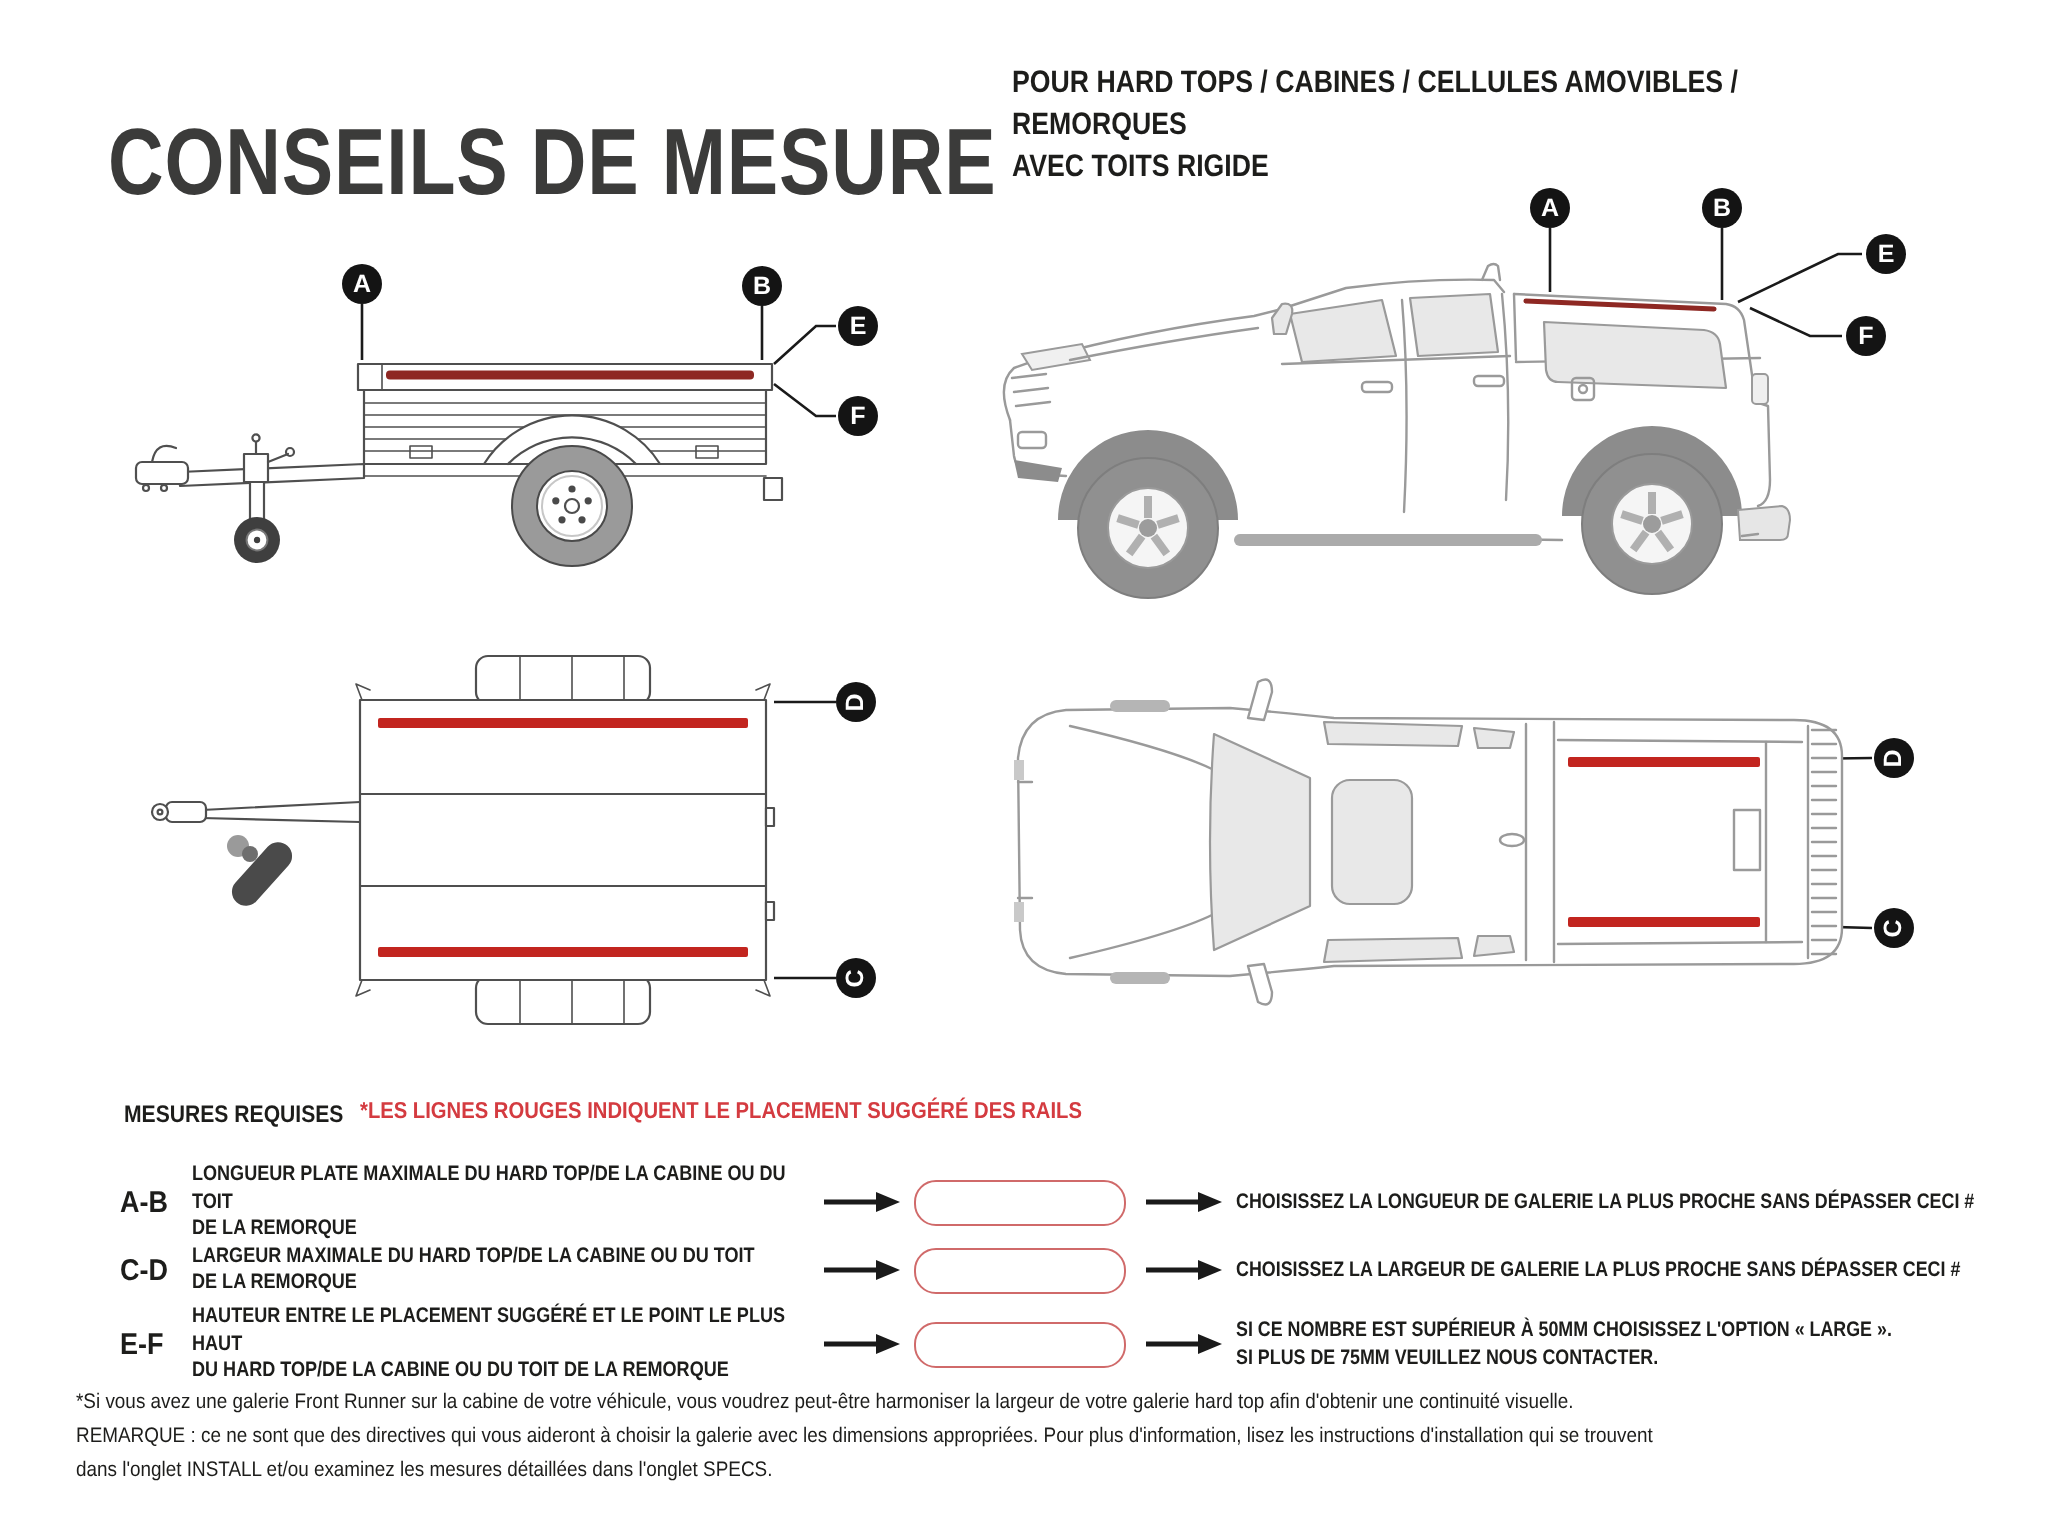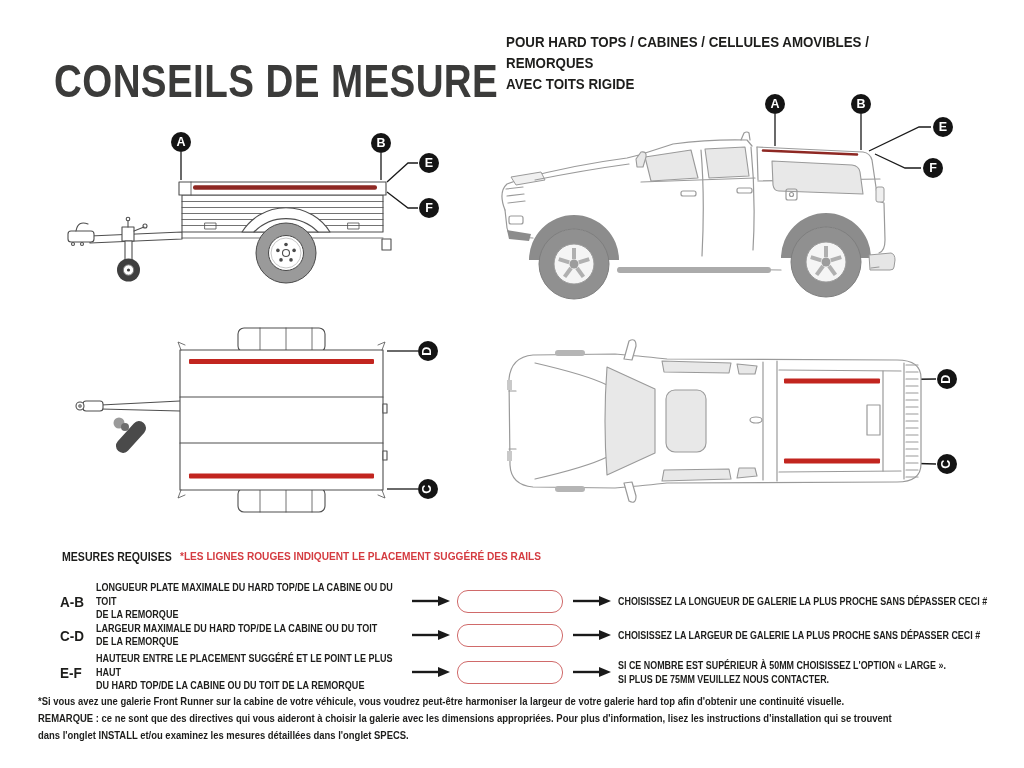--- a/index.html
+++ b/index.html
@@ -57,21 +57,21 @@
   .measures-note{left:180px;top:550px;font-size:11.5px;font-weight:700;color:var(--accent-red);white-space:nowrap;}
   .rows{left:60px;top:581px;width:958px;}
   .mrow{display:grid;grid-template-columns:36px 312px 46px 112px 52px 1fr;align-items:center;}
   .mrow .rid{font-size:15px;font-weight:700;transform:scaleX(0.9);transform-origin:0 50%;}
   .mrow .desc{font-size:10.5px;font-weight:700;line-height:13.5px;white-space:pre-line;transform:scaleX(0.86);transform-origin:0 50%;width:360px;}
   .mrow .result{font-size:10.5px;font-weight:700;line-height:14px;white-space:pre-line;transform:scaleX(0.85);transform-origin:0 50%;width:460px;}
   .pill{width:104px;height:21px;border:1.3px solid var(--pill-border);border-radius:11px;background:#fff;justify-self:center;}
   .arrow{justify-self:center;display:block;}
 
   
-  .footnote{left:38px;top:693px;width:980px;font-size:10.5px;font-weight:700;line-height:17px;color:var(--ink);}
+  .footnote{left:38px;top:693px;width:980px;font-size:10.5px;font-weight:400;line-height:17px;color:var(--ink);}
   .footnote p{margin:0;white-space:pre-line;transform:scaleX(0.9);transform-origin:0 0;width:1060px;}
 </style>
 </head>
 <body>
 
 <h1 class="abs page-title cond-t">CONSEILS DE MESURE</h1>
 <div class="abs page-subtitle">POUR HARD TOPS / CABINES / CELLULES AMOVIBLES / REMORQUES
 AVEC TOITS RIGIDE</div>
 
 <div class="diagram" style="left:60px;top:110px;width:380px;height:200px;">

